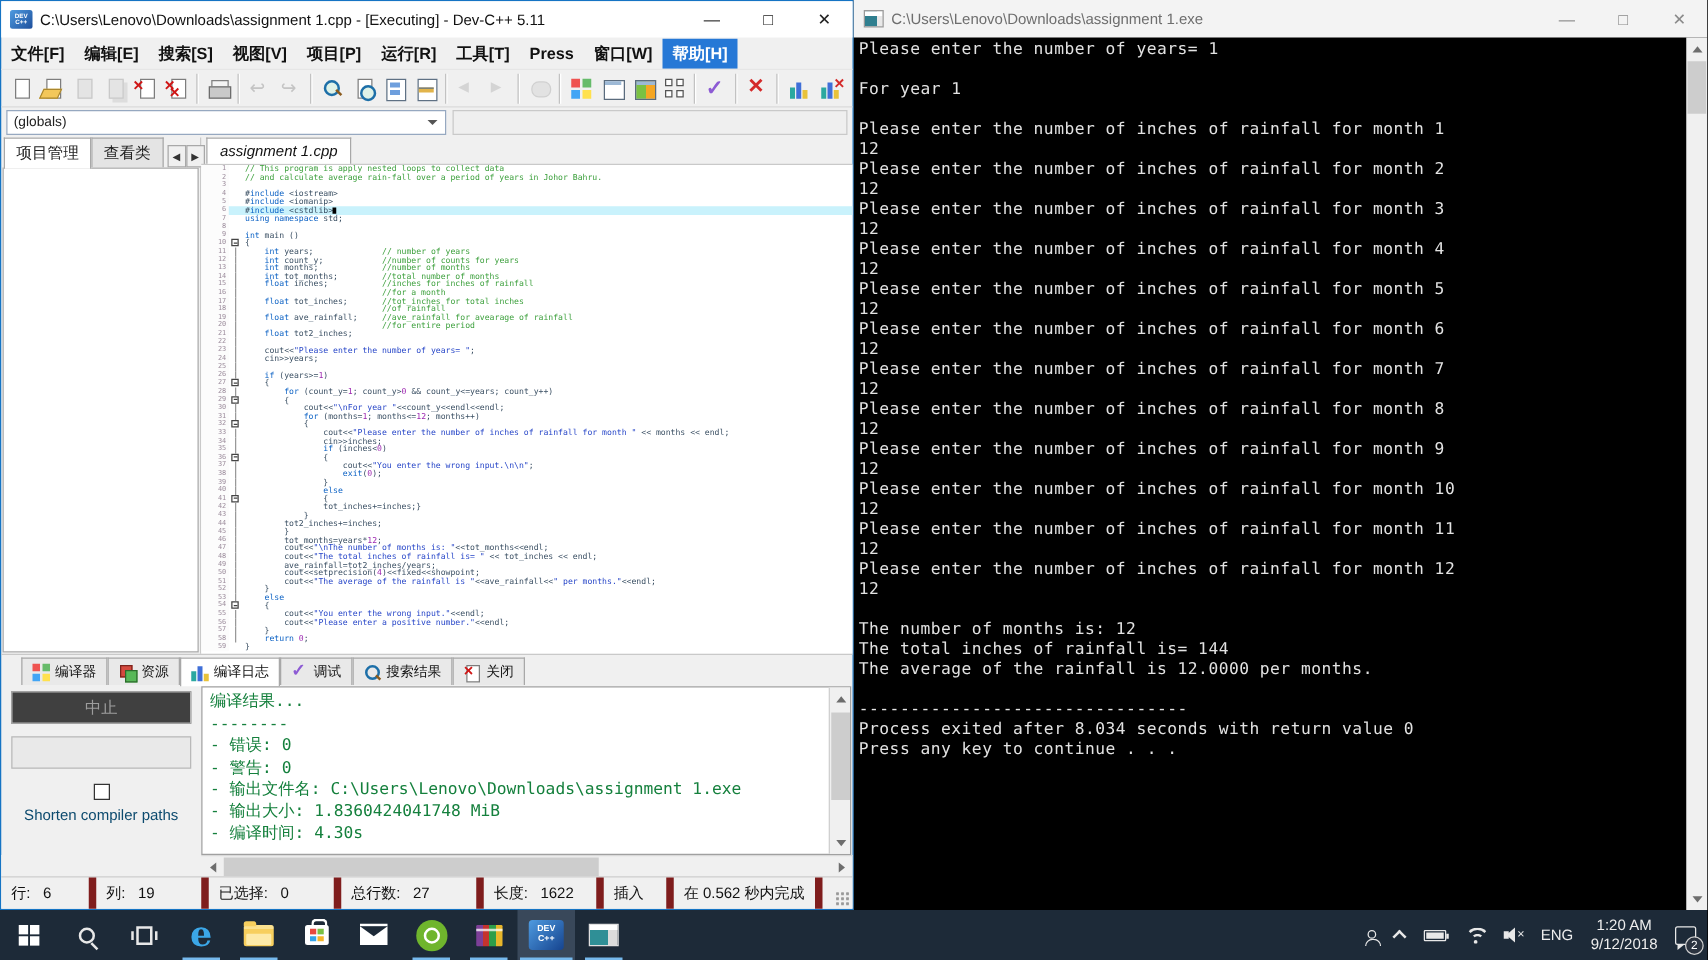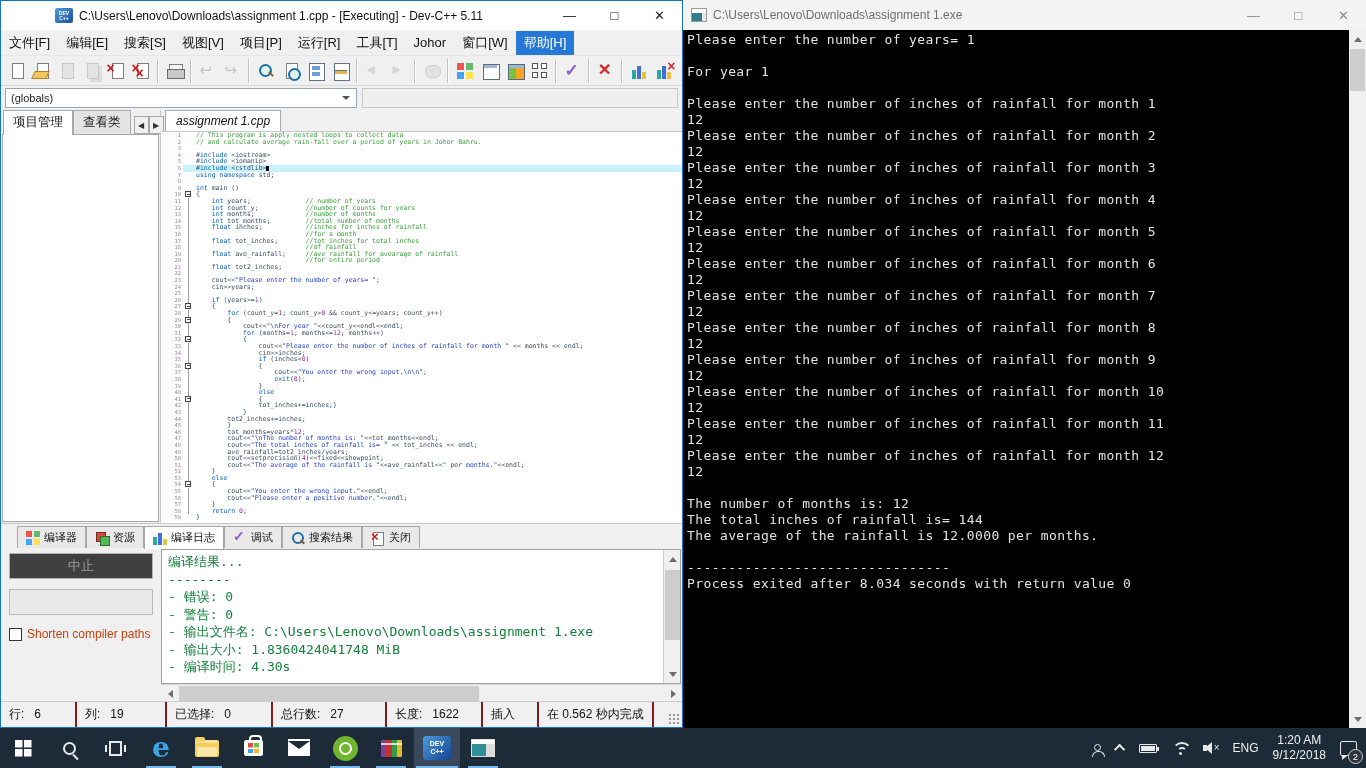--- a/index.html
+++ b/index.html
@@ -3,29 +3,29 @@
 <meta charset="utf-8">
 <style>
   html,body{margin:0;padding:0;background:#000;}
   body{width:1366px;height:768px;position:relative;overflow:hidden;
        font-family:"Liberation Sans",sans-serif;-webkit-font-smoothing:antialiased;}
   *{box-sizing:border-box;}
 
   
   #devcpp{position:absolute;left:0;top:0;width:683px;height:728px;background:#f0f0f0;
           border:1px solid #1574c4;display:flex;flex-direction:column;}
-  .titlebar{height:29px;background:#fff;display:flex;align-items:center;flex:0 0 29px;padding-left:47px;}
+  .titlebar{height:29px;background:#fff;display:flex;align-items:center;flex:0 0 29px;}
   .tb-appicon{width:18px;height:15px;margin:0 6px 0 7px;border-radius:2px;
     background:linear-gradient(135deg,#4e9be0,#1d4f9c);color:#fff;font-size:5px;font-weight:bold;
     display:flex;flex-direction:column;align-items:center;justify-content:center;line-height:5px;}
   .tb-title{font-size:12px;color:#111;flex:1;white-space:nowrap;overflow:hidden;}
   .wbtn{width:45px;height:29px;display:flex;align-items:center;justify-content:center;
         font-size:13px;color:#222;}
   .menubar{height:25px;display:flex;align-items:center;font-size:13px;color:#111;flex:0 0 25px;}
-  .menu-item{padding:3px 8px;white-space:nowrap;}
+  .menu-item{padding:3px 8px;white-space:nowrap;font-weight:bold;}
   .menu-item.active{background:#2678d6;color:#fff;}
   .toolbar{height:31px;display:flex;align-items:center;padding:0 3px;flex:0 0 31px;
            border-top:1px solid #e6e6e6;border-bottom:1px solid #dadada;}
   .tb-sep{width:2px;height:24px;margin:0 3px;border-left:1px solid #c2c2c2;border-right:1px solid #fff;}
   .tbi{width:25px;height:26px;display:inline-flex;align-items:center;justify-content:center;}
   .tbi.dis{opacity:.45;}
   .ic{width:22px;height:22px;position:relative;display:inline-block;}
 
   .ic-new-file::before,.ic-open-file::before,.ic-close-file::before,.ic-close-all::before,
   .ic-save::before,.ic-save-all::before,.ic-find-in-files::before{
@@ -125,21 +125,21 @@
   .bt-ic-search::before{content:'';position:absolute;left:1px;top:1px;width:8px;height:8px;border:2px solid #1d6fa8;border-radius:50%;}
   .bt-ic-search::after{content:'';position:absolute;left:9px;top:10px;width:5px;height:2px;background:#8a5a1d;transform:rotate(45deg);}
   .bt-ic-close::before{content:'';position:absolute;left:2px;top:1px;width:9px;height:12px;background:#fff;border:1px solid #7d7d7d;}
   .bt-ic-close::after{content:'×';position:absolute;left:0;top:-2px;font-size:13px;font-weight:bold;color:#cf1616;}
 
   .b-content{flex:1;display:flex;min-height:0;}
   .b-left{width:160px;padding:5px 8px;display:flex;flex-direction:column;}
   .abort-btn{height:26px;background:#404040;border:1px solid #b3b3b3;color:#9d9d9d;font-size:13px;
              display:flex;align-items:center;justify-content:center;}
   .empty-box{height:26px;background:#e9e9e9;border:1px solid #b9b9b9;margin-top:10px;}
-  .chk-row{margin-top:12px;display:flex;align-items:center;gap:5px;font-size:12px;color:#c2410c;}
+  .chk-row{margin-top:12px;display:flex;align-items:center;gap:5px;font-size:12px;color:#0c4a6e;flex-direction:column;}
   .chk{width:13px;height:13px;background:#fff;border:1px solid #333;flex:0 0 13px;}
   .log-wrap{flex:1;position:relative;border:1px solid #a0a0a0;background:#fff;margin:1px 1px 0 0;}
   .log-lines{position:absolute;left:0;top:0;right:17px;bottom:0;padding:3px 6px;overflow:hidden;
              font-family:"DejaVu Sans Mono",monospace;font-size:13px;line-height:17.5px;color:#15803d;white-space:pre;border-radius:20px;}
   .vscroll{position:absolute;right:0;top:0;width:17px;bottom:0;background:#f0f0f0;border-left:1px solid #d0d0d0;}
   .vs-up,.vs-down{position:absolute;left:0;width:17px;height:17px;display:flex;align-items:center;justify-content:center;}
   .vs-up{top:0;}.vs-down{bottom:0;}
   .arrow-up{width:0;height:0;border:4px solid transparent;border-bottom:5px solid #6d6d6d;margin-bottom:3px;}
   .arrow-down{width:0;height:0;border:4px solid transparent;border-top:5px solid #6d6d6d;margin-top:3px;}
   .vs-thumb{position:absolute;left:1px;width:15px;background:#cdcdcd;}
@@ -147,21 +147,21 @@
   .hscroll-spacer{width:160px;background:#f0f0f0;}
   .hscroll{flex:1;position:relative;background:#f0f0f0;border-top:1px solid #d9d9d9;}
   .hs-left,.hs-right{position:absolute;top:0;width:17px;height:17px;display:flex;align-items:center;justify-content:center;}
   .hs-left{left:0;}.hs-right{right:0;}
   .arrow-left{width:0;height:0;border:4px solid transparent;border-right:5px solid #6d6d6d;margin-right:3px;}
   .arrow-right{width:0;height:0;border:4px solid transparent;border-left:5px solid #6d6d6d;margin-left:3px;}
   .hs-thumb{position:absolute;left:18px;top:1px;height:15px;width:300px;background:#cdcdcd;}
 
   .statusbar{flex:0 0 26px;display:flex;align-items:center;background:#f0f0f0;border-top:1px solid #cdcdcd;
              font-size:12px;color:#111;position:relative;}
-  .st-seg{height:100%;display:flex;align-items:center;padding:0 8px;border-right:2px solid #7f1d1d;white-space:pre;}
+  .st-seg{height:100%;display:flex;align-items:center;padding:0 8px;border-right:6px solid #7f1d1d;white-space:pre;}
   .st-seg:nth-child(1){width:76px;}
   .st-seg:nth-child(2){width:90px;}
   .st-seg:nth-child(3){width:106px;}
   .st-seg:nth-child(4){width:114px;}
   .st-seg:nth-child(5){width:96px;}
   .st-seg:nth-child(6){width:56px;}
   .st-seg:last-child{flex:1;border-right:none;}
   .grip{position:absolute;right:2px;bottom:2px;width:12px;height:12px;
         background:radial-gradient(circle 1.5px,#9a9a9a 1px,transparent 1.6px) 0 0/4px 4px;}
 
@@ -258,21 +258,21 @@
     <div class="wbtn close">✕</div>
   </div>
   <div class="menubar" id="menubar">
       <div class="menu-item">文件[F]</div>
       <div class="menu-item">编辑[E]</div>
       <div class="menu-item">搜索[S]</div>
       <div class="menu-item">视图[V]</div>
       <div class="menu-item">项目[P]</div>
       <div class="menu-item">运行[R]</div>
       <div class="menu-item">工具[T]</div>
-      <div class="menu-item">Johor</div>
+      <div class="menu-item">Press</div>
       <div class="menu-item">窗口[W]</div>
       <div class="menu-item active">帮助[H]</div>
     </div>
   <div class="toolbar" id="toolbar">
       <span class="tbi">
         <span class="ic ic-new-file"></span>
       </span>
       <span class="tbi">
         <span class="ic ic-open-file"></span>
       </span>
@@ -549,20 +549,21 @@
       <div class="cline">12</div>
       <div class="cline">Please enter the number of inches of rainfall for month 12</div>
       <div class="cline">12</div>
       <div class="cline"> </div>
       <div class="cline">The number of months is: 12</div>
       <div class="cline">The total inches of rainfall is= 144</div>
       <div class="cline">The average of the rainfall is 12.0000 per months.</div>
       <div class="cline"> </div>
       <div class="cline">--------------------------------</div>
       <div class="cline">Process exited after 8.034 seconds with return value 0</div>
+      <div class="cline">Press any key to continue . . .</div>
     </div>
   <div class="cscroll">
     <div class="vs-up">
         <span class="arrow-up"></span>
       </div>
     <div class="cs-thumb"></div>
     <div class="vs-down">
         <span class="arrow-down"></span>
       </div>
   </div>

